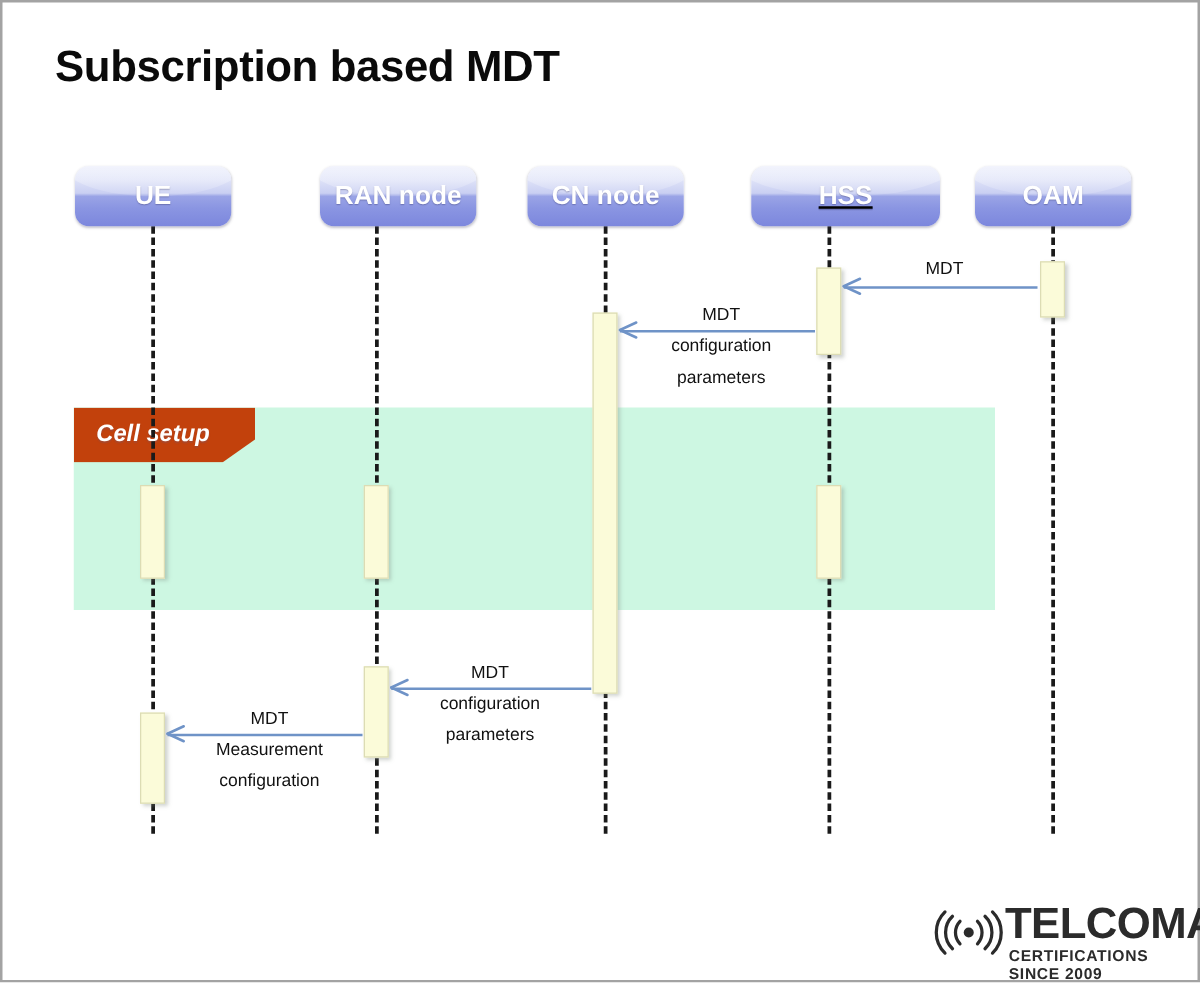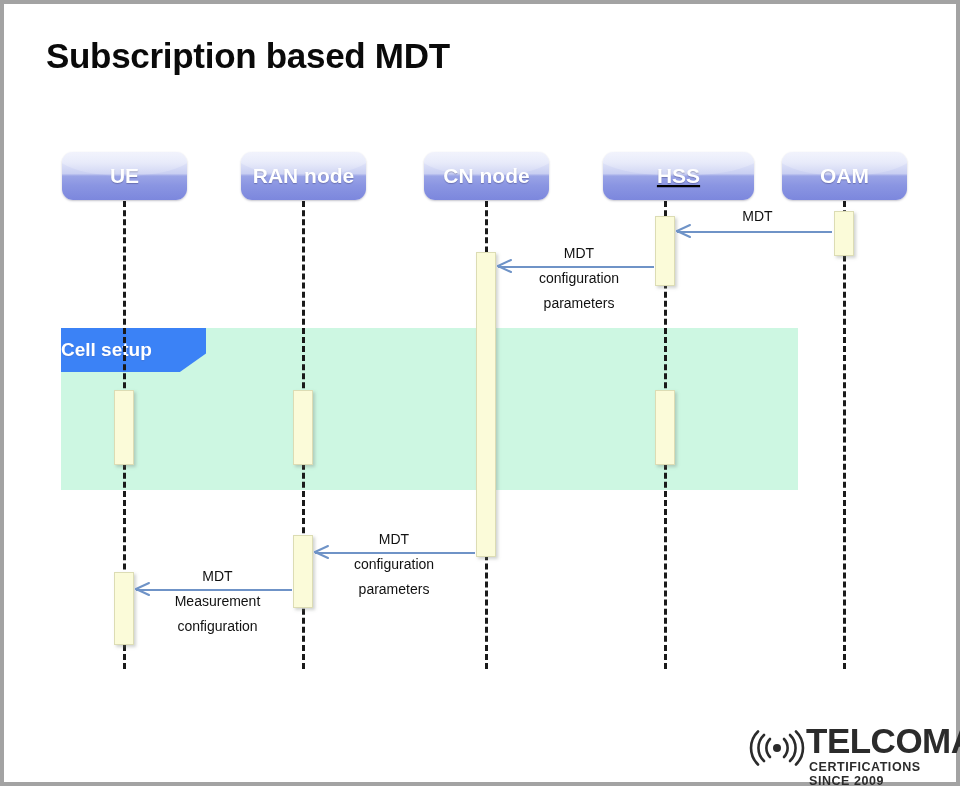--- a/index.html
+++ b/index.html
@@ -8,21 +8,21 @@
   }
   body {
     width: 960px; height: 786px;
     font-family: "Liberation Sans", sans-serif;
     overflow: hidden;
   }
   #canvas {
     position: relative;
     width: 960px; height: 786px;
     background: #ffffff;
-    border: 4px solid #a3a3a3;
+    border: 2px solid #a3a3a3;
     box-sizing: border-box;
   }
 
   
   #page-title {
     position: absolute;
     left: 42px; top: 32px;
     font-size: 35px;
     font-weight: bold;
     color: #0a0a0a;
@@ -45,21 +45,20 @@
     background:
       linear-gradient(to bottom,
         #e9ecfb 0%,
         #dfe3f8 22%,
         #c9cff2 45%,
         #9aa4e6 50%,
         #8a95e2 70%,
         #7c87dd 100%);
     box-shadow: 0 1px 2px rgba(60,60,90,0.30);
     overflow: hidden;
-    margin-top: 17px;
   }
   .actor-box::after {
     
     content: "";
     position: absolute;
     left: -8%; top: -58%;
     width: 116%; height: 108%;
     border-radius: 50%;
     background: linear-gradient(to bottom, rgba(255,255,255,0.70), rgba(255,255,255,0.12));
     pointer-events: none;
@@ -87,29 +86,31 @@
     box-sizing: border-box;
   }
 
   
   #cell-setup-band {
     position: absolute;
     background: #cdf7e2;
   }
   #cell-setup-tag {
     position: absolute;
-    background: #3b82f6;
+    background: #c2410c;
     color: #ffffff;
     font-size: 19px;
     font-weight: bold;
     display: flex;
     align-items: center;
+    padding-left: 18px;
     box-sizing: border-box;
     clip-path: polygon(0 0, 100% 0, 100% 58%, 82% 100%, 0 100%);
     text-shadow: 0 1px 1px rgba(90,90,140,0.25);
+    font-style: italic;
   }
 
   
   .msg-line {
     position: absolute;
     height: 0;
     border-top: 2px solid #6f93c7;
   }
   .msg-head {
     position: absolute;
@@ -170,21 +171,21 @@
       <div class="lifeline" style="left: 119px; top: 179px; height: 486px;"></div>
       <div class="lifeline" style="left: 298px; top: 179px; height: 486px;"></div>
       <div class="lifeline" style="left: 481px; top: 179px; height: 486px;"></div>
       <div class="lifeline" style="left: 660px; top: 179px; height: 486px;"></div>
       <div class="lifeline" style="left: 839px; top: 179px; height: 486px;"></div>
     </div>
   <div id="actors">
       <div class="actor-box" style="left: 58px; top: 131px; width: 125px;">
         <div class="actor-label">UE</div>
       </div>
-      <div class="actor-box" style="left: 237px; top: 131px; width: 125px;">
+      <div class="actor-box" style="left: 254px; top: 131px; width: 125px;">
         <div class="actor-label">RAN node</div>
       </div>
       <div class="actor-box" style="left: 420px; top: 131px; width: 125px;">
         <div class="actor-label">CN node</div>
       </div>
       <div class="actor-box" style="left: 599px; top: 131px; width: 151px; text-decoration: underline;">
         <div class="actor-label">HSS</div>
       </div>
       <div class="actor-box" style="left: 778px; top: 131px; width: 125px; text-align: center;">
         <div class="actor-label">OAM</div>

